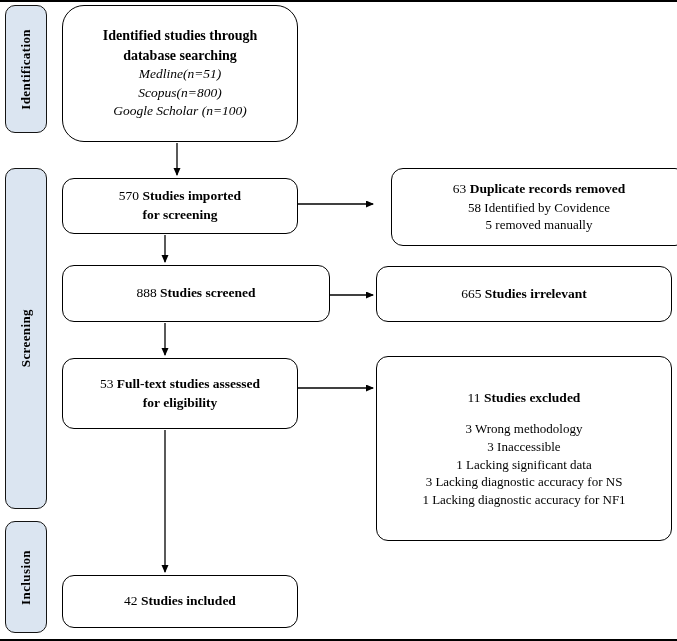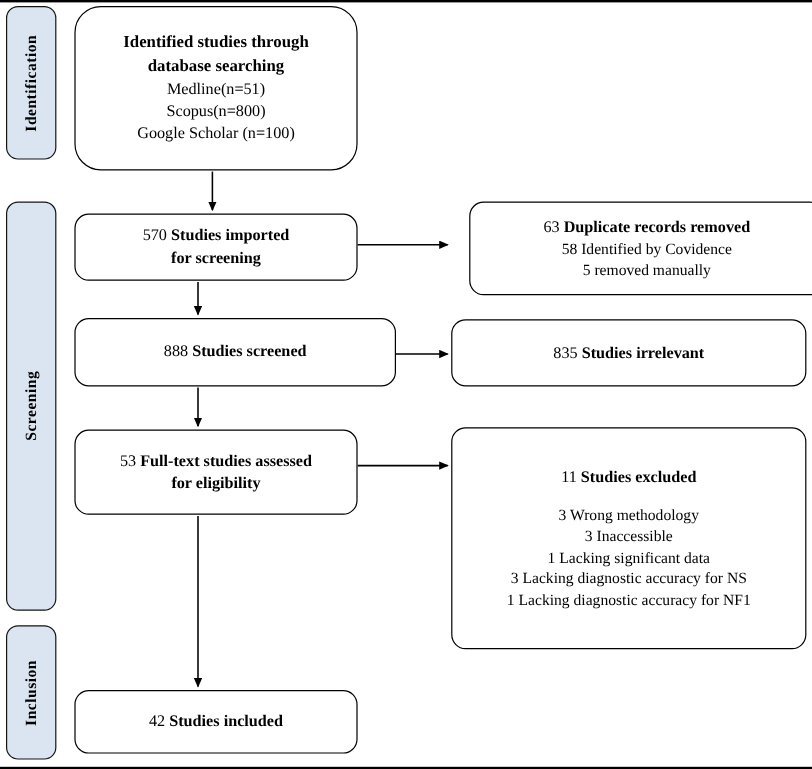--- a/index.html
+++ b/index.html
@@ -60,21 +60,21 @@
   .box-identified { left: 62px; top: 5px;   width: 236px; height: 137px; border-radius: 22px; }
   .box-imported   { left: 62px; top: 178px; width: 236px; height: 56px; }
   .box-screened   { left: 62px; top: 265px; width: 268px; height: 57px; }
   .box-fulltext   { left: 62px; top: 358px; width: 236px; height: 71px; text-align: center; }
   .box-included   { left: 62px; top: 575px; width: 236px; height: 53px; font-family: Liberation Serif, serif; }
   .box-duplicates { left: 376px; top: 168px; width: 296px; height: 78px;  border-width: 1.5px; margin-left: 15px; }
   .box-irrelevant { left: 376px; top: 266px; width: 296px; height: 56px;  border-width: 1.5px; }
   .box-excluded   { left: 376px; top: 356px; width: 296px; height: 185px; border-width: 1.5px; }
 
   .b { font-weight: bold; }
-  .i { }
+  .i { font-style: italic; }
   .title-lg { font-weight: bold; font-size: 14px; }
   .detail { font-size: 13px; line-height: 1.35; }
   .gap-md { height: 13px; }
 
   
   .arrows {
     position: absolute;
     left: 0; top: 0;
     width: 677px; height: 641px;
     pointer-events: none;
@@ -140,21 +140,21 @@
     <div><span>42</span> <span class="b">Studies included</span></div>
   </div>
 
   <div class="box box-duplicates">
     <div><span>63</span> <span class="b">Duplicate records removed</span></div>
     <div class="detail">58 Identified by Covidence</div>
     <div class="detail">5 removed manually</div>
   </div>
 
   <div class="box box-irrelevant">
-    <div><span>835</span> <span class="b">Studies irrelevant</span></div>
+    <div><span>665</span> <span class="b">Studies irrelevant</span></div>
   </div>
 
   <div class="box box-excluded">
     <div><span>11</span> <span class="b">Studies excluded</span></div>
     <div class="gap-md"></div>
     <div class="detail">3 Wrong methodology</div>
     <div class="detail">3 Inaccessible</div>
     <div class="detail">1 Lacking significant data</div>
     <div class="detail">3 Lacking diagnostic accuracy for NS</div>
     <div class="detail">1 Lacking diagnostic accuracy for NF1</div>

